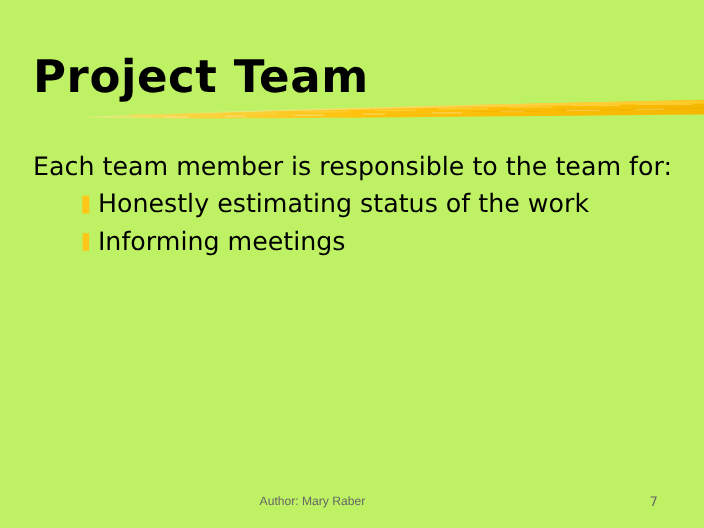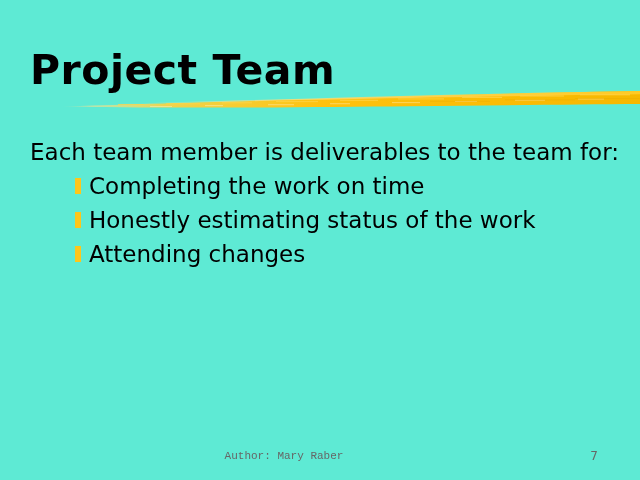--- a/index.html
+++ b/index.html
@@ -7,21 +7,21 @@
     padding: 0;
     background: #ffffff;
   }
   body {
     font-family: "DejaVu Sans", sans-serif;
   }
   .slide {
     position: relative;
     width: 640px;
     height: 480px;
-    background: #5eead4;
+    background: #bef264;
     overflow: hidden;
   }
 
   
   .slide-title {
     position: absolute;
     left: 30px;
     top: 48px;
     width: 580px;
     font-family: "DejaVu Sans", sans-serif;
@@ -83,21 +83,21 @@
     max-width: 480px;
   }
 
   
   .footer-author {
     position: absolute;
     left: 0;
     top: 450px;
     width: 568px;
     text-align: center;
-    font-family: Liberation Mono, monospace;
+    font-family: Liberation Sans, sans-serif;
     font-size: 11px;
     color: #666666;
   }
   .footer-pagenum {
     position: absolute;
     right: 42px;
     top: 449px;
     font-family: "DejaVu Sans", sans-serif;
     font-size: 12px;
     color: #666666;
@@ -157,37 +157,33 @@
     </g>
     <g fill="#E8A900" opacity="0.45">
       <rect x="430" y="18.8" width="60" height="0.9"></rect>
       <rect x="505" y="17.4" width="70" height="0.9"></rect>
       <rect x="575" y="16.2" width="65" height="0.9"></rect>
     </g>
   </svg>
 
   <div class="body-block">
 
-    <div class="lead-line">Each team member is deliverables to the team for:</div>
+    <div class="lead-line">Each team member is responsible to the team for:</div>
 
     <ul class="bullet-list">
       <li class="bullet-item">
         <span class="bullet-marker"></span>
       </li>
       <li class="bullet-item">
         <span class="bullet-marker"></span>
-        <span class="bullet-text">Completing the work on time</span>
-      </li>
-      <li class="bullet-item">
-        <span class="bullet-marker"></span>
         <span class="bullet-text">Honestly estimating status of the work</span>
       </li>
       <li class="bullet-item">
         <span class="bullet-marker"></span>
-        <span class="bullet-text">Attending changes</span>
+        <span class="bullet-text">Informing meetings</span>
       </li>
     </ul>
   </div>
 
   <div class="footer-author">Author: Mary Raber</div>
 
   <div class="footer-pagenum">7</div>
 
 </div>
 

